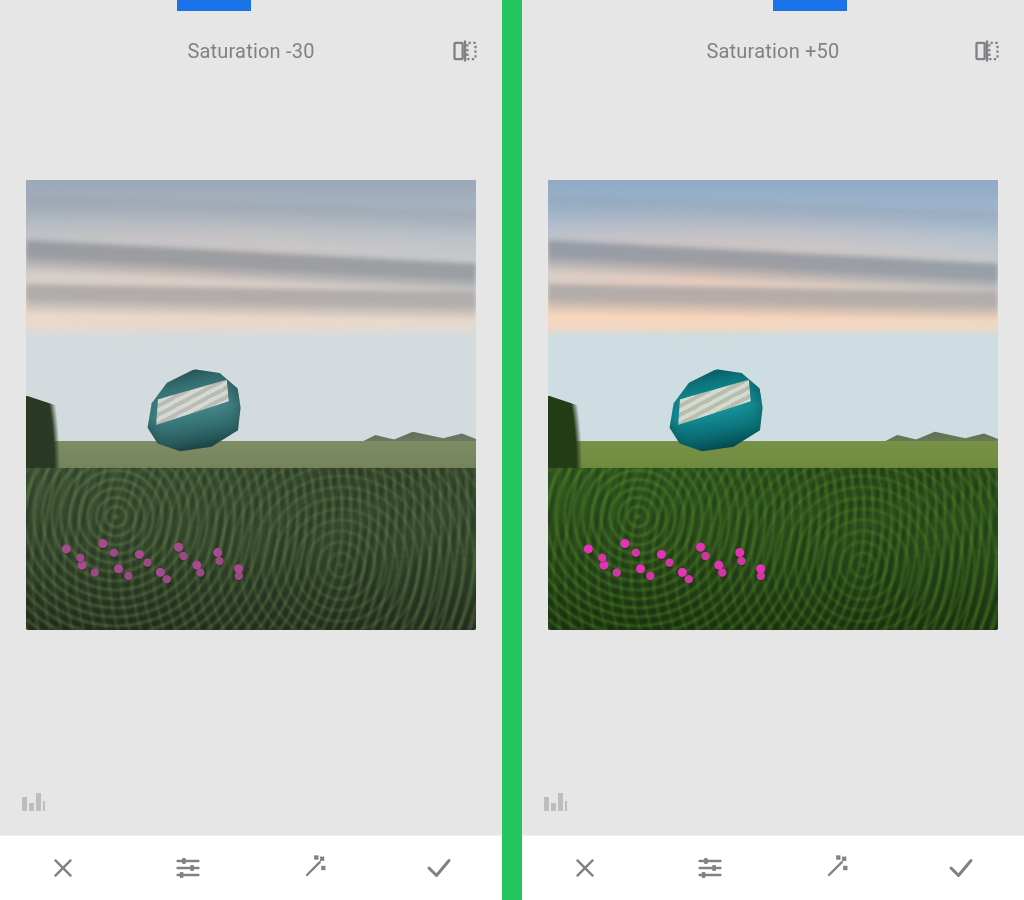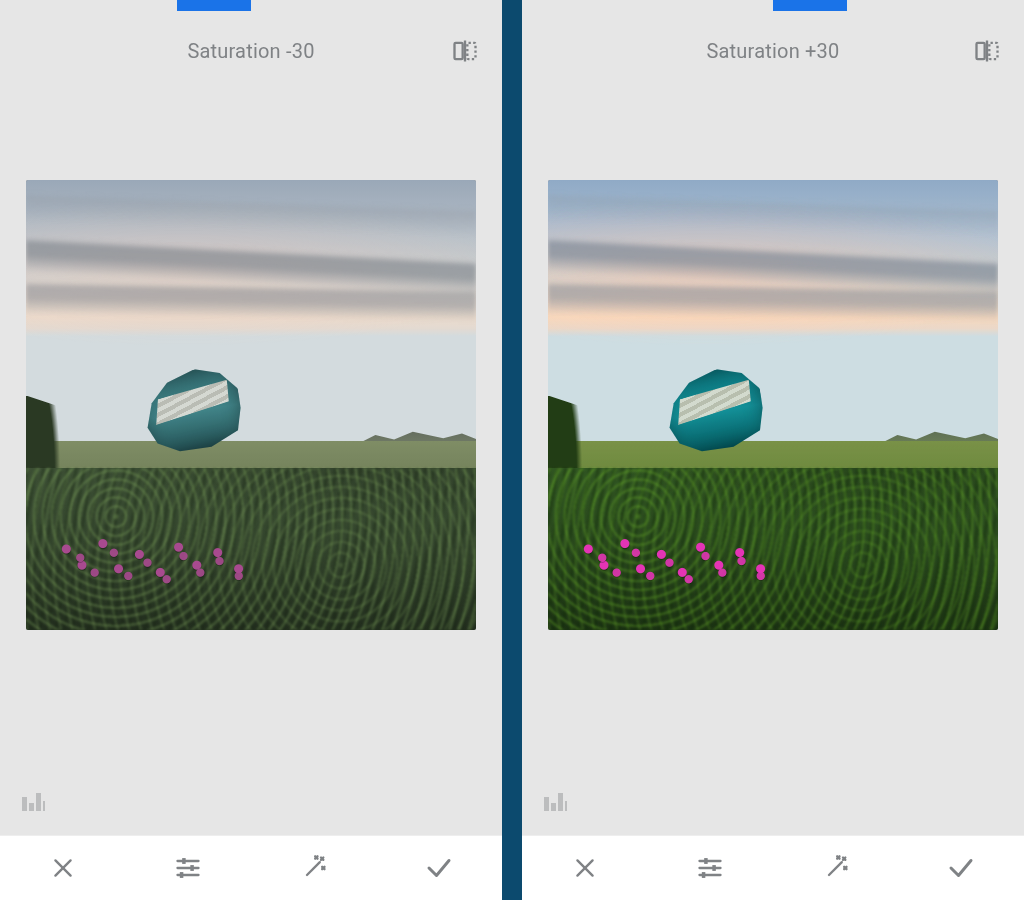--- a/index.html
+++ b/index.html
@@ -3,21 +3,21 @@
 <meta charset="utf-8">
 <style>
   :root{
     --bg:#e6e6e6;
     --ink:#7f8285;
     --ink2:#9a9d9f;
     --accent:#1a73e8;
     --white:#ffffff;
   }
   html,body{margin:0;padding:0;width:1024px;height:900px;overflow:hidden;font-family:Roboto,Arial,Helvetica,sans-serif;background:#f4f4f4;color:var(--ink);}
-  .stage{display:flex;width:1024px;height:900px;gap:20px;background:#0c4a6e;}
+  .stage{display:flex;width:1024px;height:900px;gap:20px;background:#22c55e;}
   .pane{position:relative;flex:1 1 50%;background:var(--bg);display:flex;flex-direction:column;}
   .slider-rail{position:relative;height:16px;background:var(--bg);}
   .slider-bar{position:absolute;top:0;height:11px;background:var(--accent);}
   .topbar{display:flex;align-items:center;justify-content:center;height:70px;position:relative;}
   .sat-label{font-size:20px;color:var(--ink);letter-spacing:.2px;}
   .compare-btn{position:absolute;right:18px;top:50%;transform:translateY(-50%);width:38px;height:38px;display:flex;align-items:center;justify-content:center;cursor:pointer;}
   .compare-btn svg{display:block;}
   .canvas{flex:1;display:flex;align-items:center;justify-content:center;padding:0 26px;}
   .canvas .imgbox{width:100%;aspect-ratio:1/1;border-radius:2px;overflow:hidden;background:#888;}
   .status{height:90px;display:flex;align-items:flex-end;padding:0 18px 22px;}
@@ -166,21 +166,21 @@
           </svg>
       </div>
     </div>
   </div>
 
   <div class="pane">
     <div class="slider-rail">
       <div class="slider-bar" style="left:50%;width:14.8%"></div>
     </div>
     <div class="topbar">
-      <span class="sat-label">Saturation +30</span>
+      <span class="sat-label">Saturation +50</span>
       <div class="compare-btn">
         <svg width="28" height="28" viewBox="0 0 24 24" fill="none" stroke="#7f8285" stroke-width="2">
           <rect x="3" y="5" width="7" height="14" rx="1"></rect>
           <line x1="12" y1="3" x2="12" y2="21"></line>
           <rect x="14" y="5" width="7" height="14" rx="1" stroke-dasharray="2 2"></rect>
         </svg>
       </div>
     </div>
     <div class="canvas">
       <div class="imgbox">

